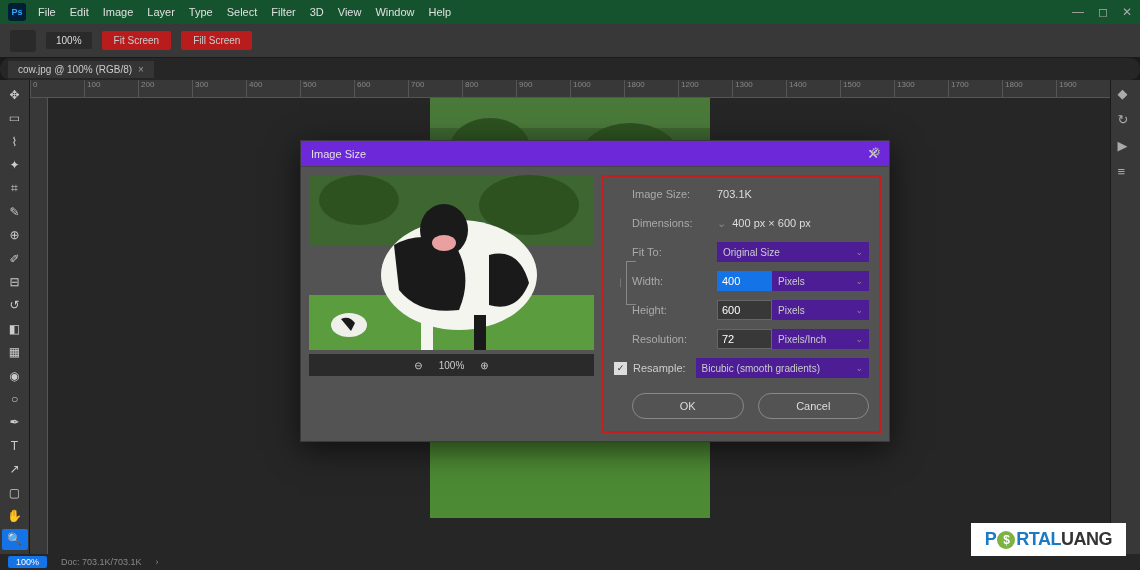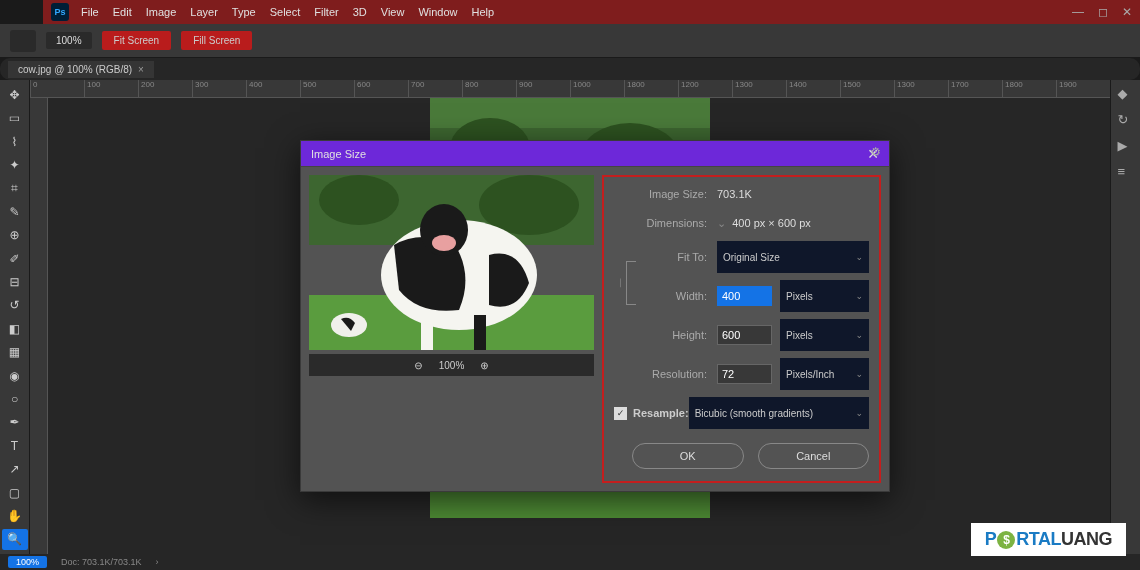--- a/index.html
+++ b/index.html
@@ -1,19 +1,19 @@
 <!DOCTYPE html>
 <html><head>
   <meta charset="utf-8">
   <style>
     * { margin: 0; padding: 0; box-sizing: border-box; font-family: 'Segoe UI', Tahoma, sans-serif; }
     body { width: 1140px; height: 570px; background: #1a1a1a; overflow: hidden; position: relative; }
     
     
-    .menubar { height: 24px; background: #7f1d1d; display: flex; align-items: center; padding: 0 8px; color: #e0e0e0; font-size: 11px; margin-left: 43px; }
+    .menubar { height: 24px; background: #14532d; display: flex; align-items: center; padding: 0 8px; color: #e0e0e0; font-size: 11px; }
     .ps-logo { width: 18px; height: 18px; background: #001e36; border-radius: 3px; display: flex; align-items: center; justify-content: center; color: #31a8ff; font-weight: bold; font-size: 9px; margin-right: 12px; }
     .menu-items { display: flex; gap: 14px; }
     .menu-item { cursor: pointer; }
     .window-controls { margin-left: auto; display: flex; gap: 14px; font-size: 12px; color: #aaa; }
     
     
     .optionsbar { height: 34px; background: #383838; display: flex; align-items: center; padding: 0 10px; gap: 10px; border-bottom: 1px solid #1a1a1a; }
     .opt-icon { width: 26px; height: 22px; background: #2a2a2a; border-radius: 3px; }
     .zoom-pill { padding: 3px 10px; background: #2a2a2a; color: #ddd; font-size: 10px; border-radius: 2px; }
     .opt-btn { padding: 4px 12px; background: #b91c1c; color: #ccc; font-size: 10px; border-radius: 2px; cursor: pointer; }
@@ -44,27 +44,27 @@
     .dialog { position: absolute; left: 300px; top: 140px; width: 590px; background: #535353; border: 1px solid #3a3a3a; box-shadow: 0 8px 30px rgba(0,0,0,0.6); }
     .dialog-title { height: 26px; background: #6d28d9; display: flex; align-items: center; padding: 0 10px; color: #e0e0e0; font-size: 11px; border-bottom: 1px solid #444; }
     .dialog-close { margin-left: auto; color: #ddd; cursor: pointer; font-size: 14px; }
     .dialog-body { display: flex; padding: 8px; gap: 8px; }
     .preview-pane { width: 285px; }
     .preview-img { width: 100%; height: 175px; position: relative; }
     .preview-ctrl { height: 22px; background: #2a2a2a; display: flex; align-items: center; justify-content: center; gap: 16px; color: #ccc; font-size: 10px; margin-top: 4px; }
     
     .settings-pane { flex: 1; border: 2px solid #c41e1e; padding: 6px 10px 12px 10px; color: #ccc; font-size: 11px; }
     .srow { display: flex; align-items: center; margin-bottom: 7px; min-height: 22px; }
-    .slabel { width: 85px; text-align: right; padding-right: 10px; color: #aaa; }
+    .slabel { width: 85px; text-align: left; padding-right: 10px; color: #aaa; }
     .sval { color: #ddd; }
     .sinput { width: 55px; height: 20px; background: #383838; border: 1px solid #666; color: #fff; padding: 0 4px; font-size: 11px; }
     .sinput.hl { background: #1473e6; color: #fff; border-color: #1473e6; }
-    .sselect { flex: 1; height: 32px; background: #0f172a; border: none; color: #ccc; padding: 0 6px; font-size: 10px; display: flex; align-items: center; justify-content: space-between; cursor: pointer; }
+    .sselect { flex: 1; height: 20px; background: #4c1d95; border: none; color: #ccc; padding: 0 6px; font-size: 10px; display: flex; align-items: center; justify-content: space-between; cursor: pointer; }
     .sselect .chev { color: #888; font-size: 9px; }
-    .sunit { width: 88px; margin-left: 8px; }
+    .sunit { width: 88px; }
     .linkbar { position: absolute; left: 12px; top: 78px; width: 10px; height: 44px; border-left: 1px solid #888; border-top: 1px solid #888; border-bottom: 1px solid #888; }
     .linkicon { position: absolute; left: 6px; top: 94px; color: #aaa; font-size: 11px; }
     .settings-inner { position: relative; padding-left: 18px; }
     .gear { position: absolute; right: 8px; top: 4px; color: #aaa; font-size: 12px; cursor: pointer; }
     .btnrow { display: flex; gap: 14px; margin-top: 14px; }
     .dbtn { flex: 1; height: 26px; border: 1px solid #888; border-radius: 13px; background: transparent; color: #ddd; font-size: 11px; display: flex; align-items: center; justify-content: center; cursor: pointer; }
     .check { width: 13px; height: 13px; background: #ddd; margin-right: 6px; display: inline-flex; align-items: center; justify-content: center; color: #333; font-size: 9px; }
     
     
     .statusbar { position: absolute; bottom: 0; left: 0; right: 0; height: 16px; background: #262626; display: flex; align-items: center; padding: 0 8px; color: #888; font-size: 9px; gap: 14px; }
@@ -272,21 +272,21 @@
         <div class="srow">
           <span class="slabel">Resolution:</span>
           <input class="sinput" value="72" style="">
           <div class="sselect sunit">
             <span>Pixels/Inch</span>
               <span class="chev">⌄</span>
           </div>
         </div>
         <div class="srow" style="margin-left:-18px;">
           <span class="check">✓</span>
-          <span style="font-weight:bold;">Resample:</span>
+          <span style="margin-right:10px;">Resample:</span>
           <div class="sselect">
             <span>Bicubic (smooth gradients)</span>
               <span class="chev">⌄</span>
           </div>
         </div>
         <div class="btnrow">
           <div class="dbtn">OK</div>
           <div class="dbtn">Cancel</div>
         </div>
       </div>

